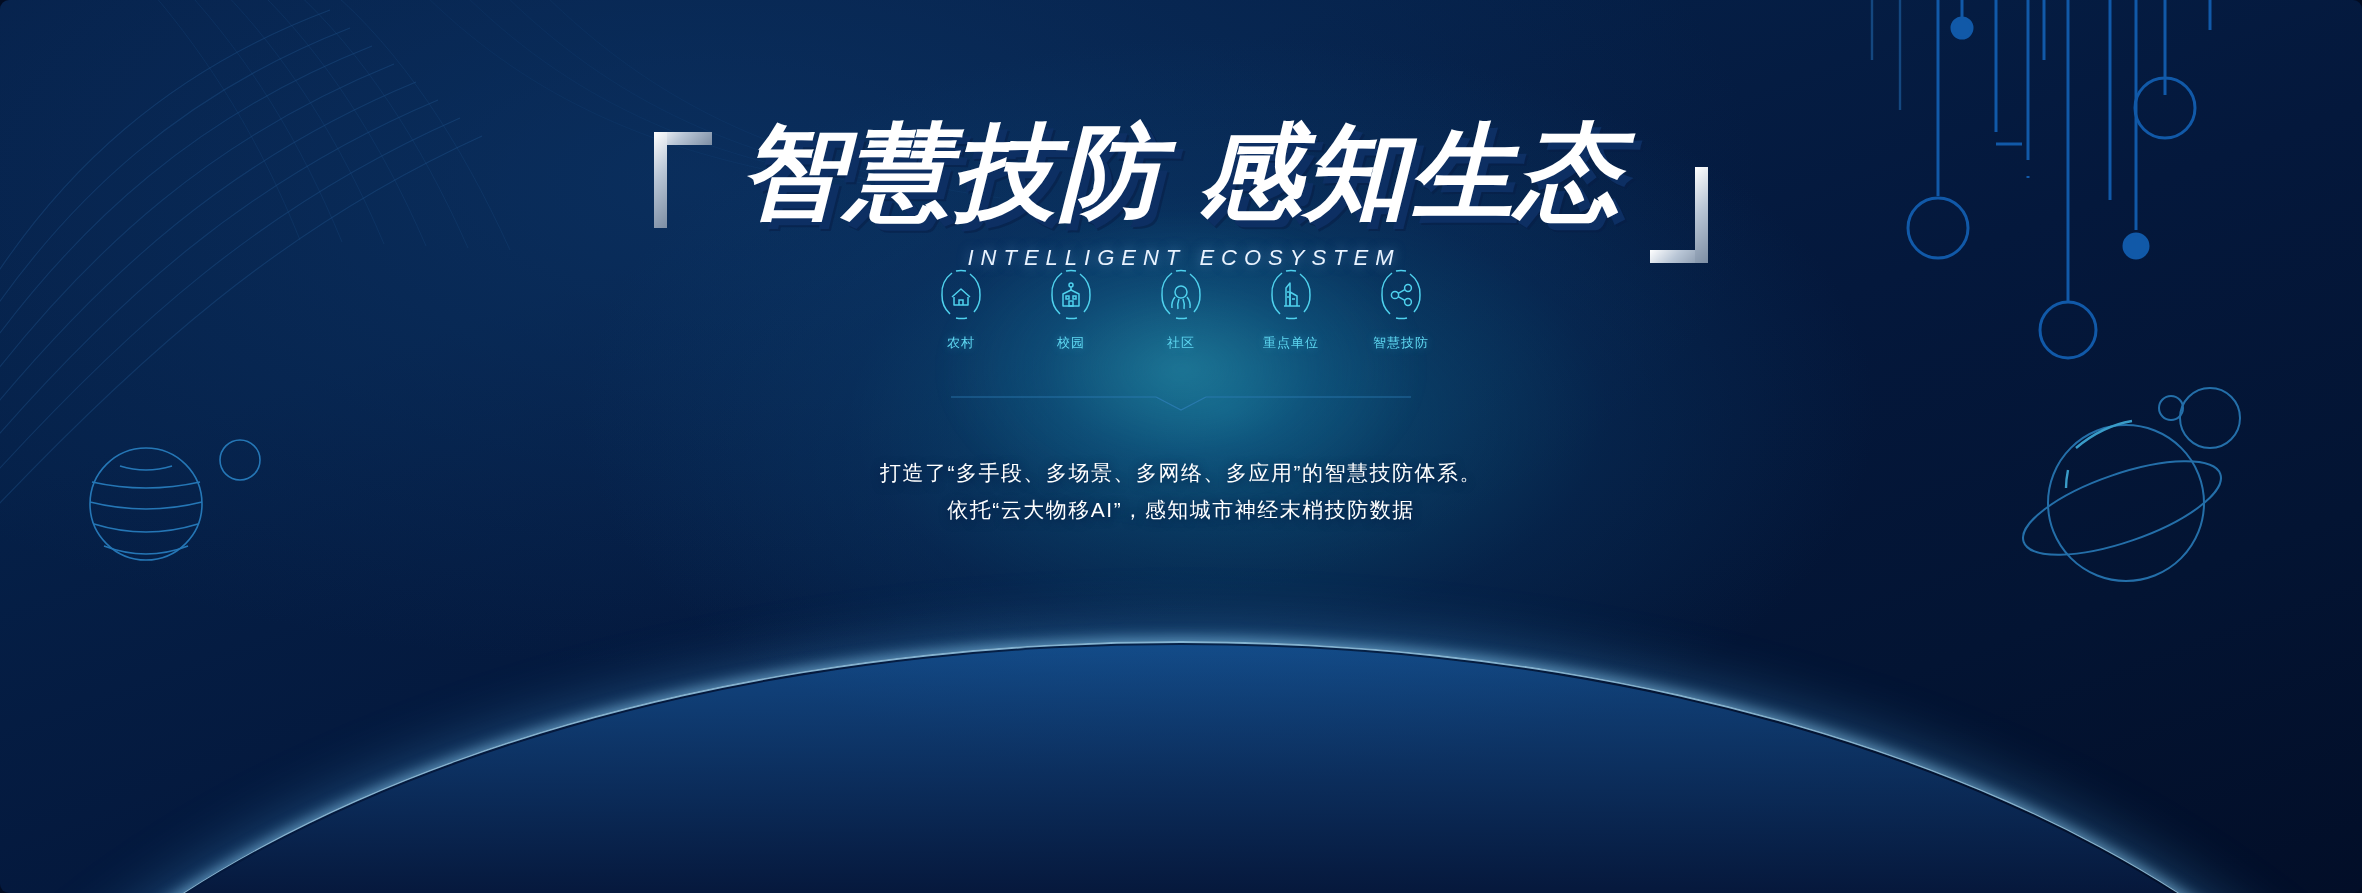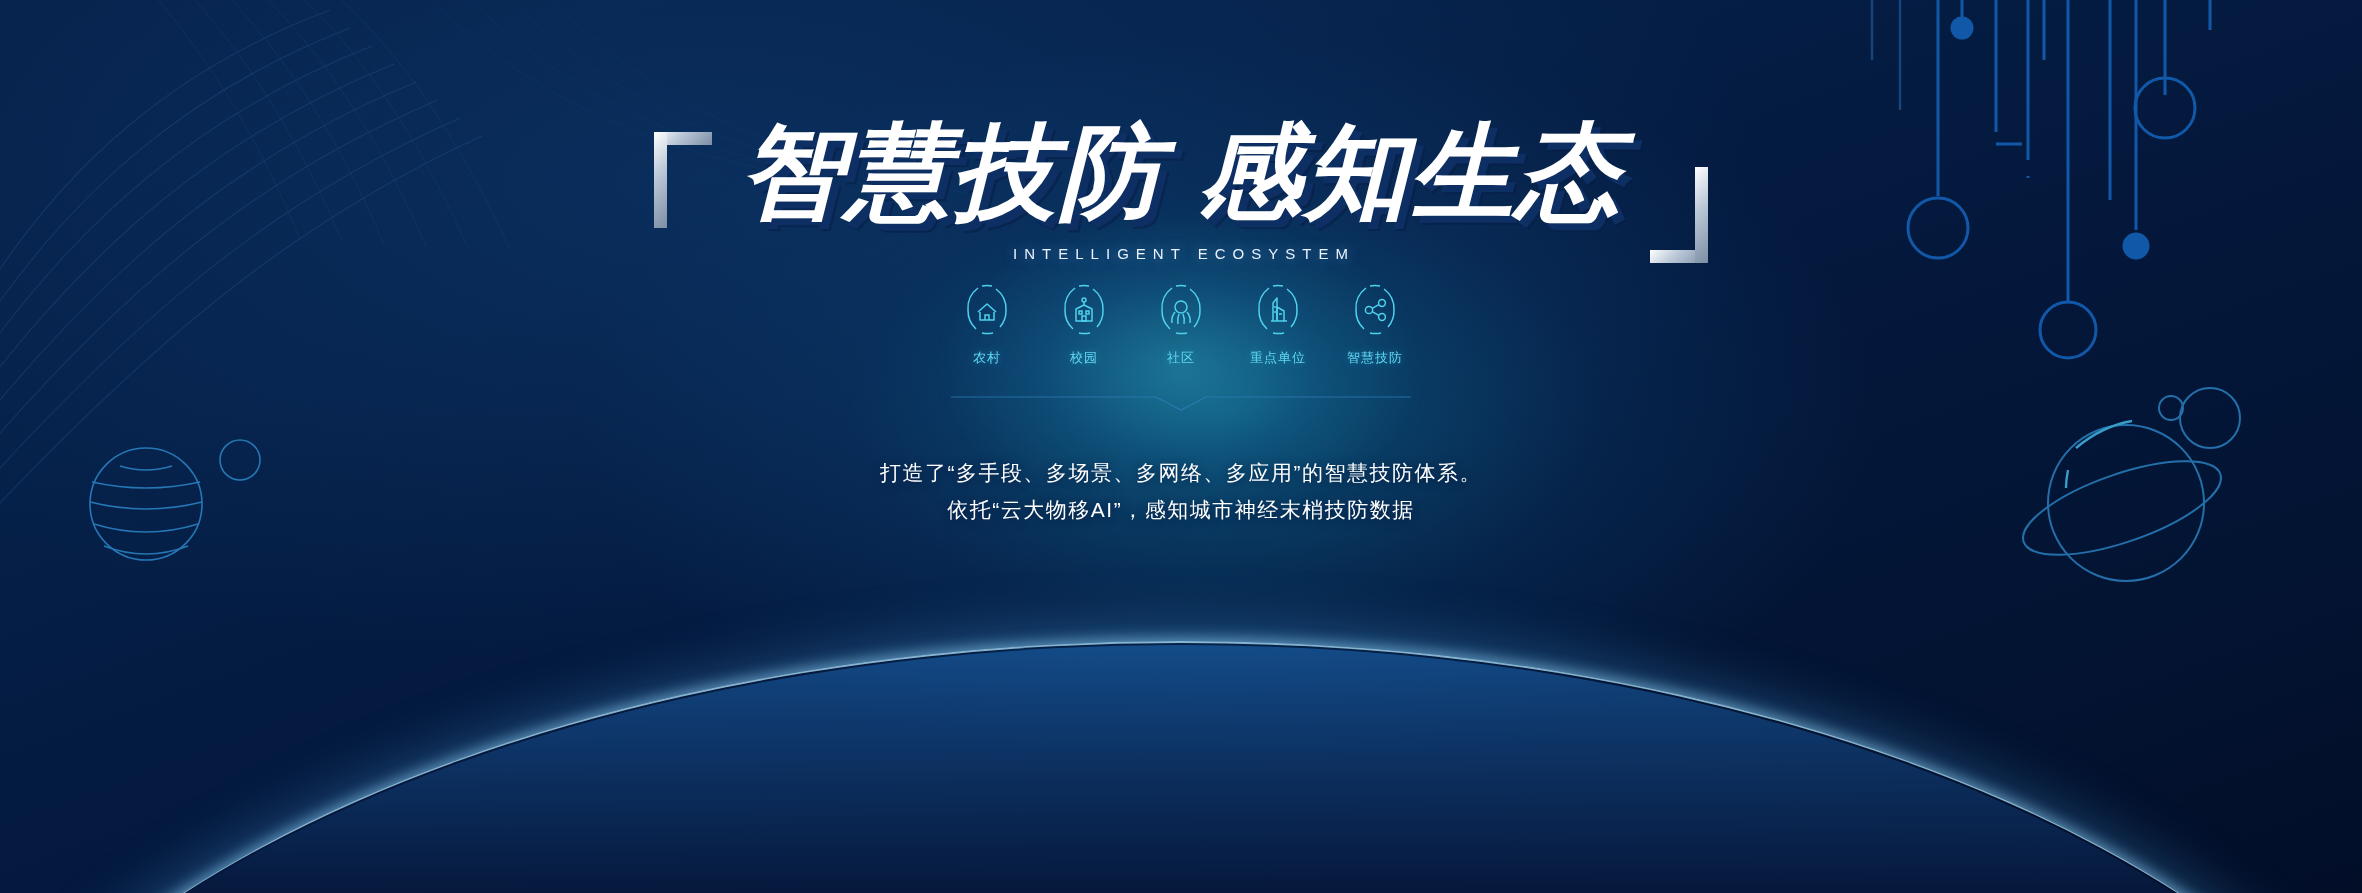--- a/index.html
+++ b/index.html
@@ -4,20 +4,21 @@
 <style>
   html,body{margin:0;padding:0;background:#020c22;}
   body{font-family:"Liberation Sans","DejaVu Sans",sans-serif;}
 
   .banner{
     position:relative;width:2362px;height:893px;overflow:hidden;
     background:
       radial-gradient(ellipse 900px 520px at 52% 46%, rgba(18,120,160,0.55) 0%, rgba(12,70,120,0.25) 42%, rgba(6,30,70,0) 72%),
       radial-gradient(ellipse 1500px 700px at 30% 20%, rgba(14,58,110,0.55) 0%, rgba(8,30,72,0) 70%),
       linear-gradient(160deg,#062049 0%,#052048 28%,#04183c 55%,#031433 78%,#020e28 100%);
+    border-radius: 9px;
   }
 
   
   .layer{position:absolute;inset:0;pointer-events:none;}
   .layer svg{display:block;width:100%;height:100%;}
 
   
   .contours{opacity:.55;}
 
   
@@ -63,31 +64,31 @@
     font-family:"Liberation Sans","DejaVu Sans",sans-serif;
     font-size:104px;line-height:1.05;font-weight:bold;font-style:italic;
     color:#ffffff;letter-spacing:2px;white-space:nowrap;
     text-shadow:7px 7px 0 #0d2f63, 9px 9px 0 rgba(8,30,70,.55);
     margin:0;
   }
   .title .gap{display:inline-block;width:34px;}
 
   .subtitle{
     margin-top:18px;text-align:center;
-    font-size:15px;font-weight:normal;
+    font-size:22px;font-style:italic;font-weight:normal;
     letter-spacing:7px;
     color:#e9f3ff;
     text-shadow:0 0 12px rgba(140,200,255,.5);
   }
   .subtitle-inner{display:inline-block;padding-left:6px;}
 
   
   .icons{
     position:absolute;left:50%;transform:translateX(-50%);
-    top:283px;display:flex;gap:43px;align-items:flex-end;
+    top:268px;display:flex;gap:56px;align-items:flex-end;
   }
   .icon-item{width:54px;display:flex;flex-direction:column;align-items:center;}
   .icon-ring{width:54px;height:54px;position:relative;}
   .icon-ring svg{display:block;}
   .icon-label{
     margin-top:12px;font-size:13px;color:#5fd8f2;white-space:nowrap;
     letter-spacing:1px;text-shadow:0 0 8px rgba(60,190,230,.45);
   }
 
   

